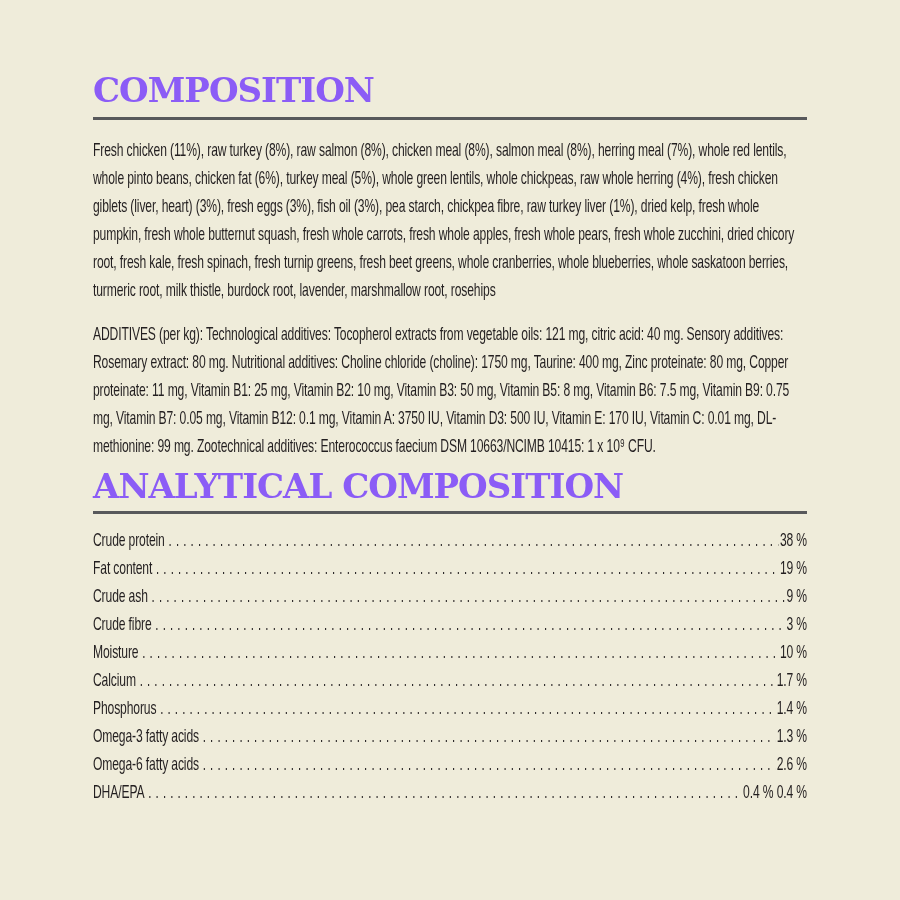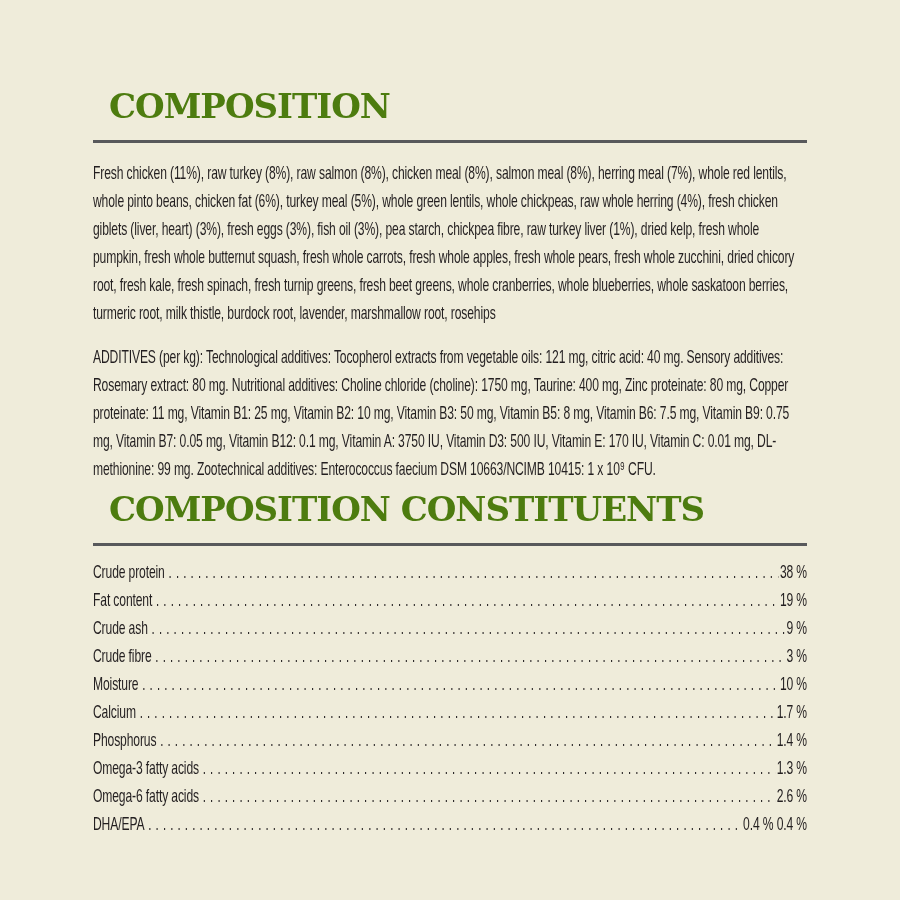--- a/index.html
+++ b/index.html
@@ -13,27 +13,27 @@
     height: 900px;
     background: #EFECDA;
     overflow: hidden;
     font-family: "Liberation Sans", sans-serif;
     color: #231F20;
   }
   .content {
     padding: 72px 93px 0 93px;
   }
   .section-title {
-    margin: 16px;
+    margin: 0;
     font-family: "DejaVu Serif", serif;
     font-weight: bold;
     font-size: 34px;
     line-height: 36px;
     letter-spacing: -1px;
-    color: #4d7c0f;
+    color: #8b5cf6;
   }
   .section-title.second {
     margin-top: 8px;
   }
   .rule {
     border: none;
     height: 3px;
     background: #58595B;
     margin: 9px 0 0 0;
   }
@@ -87,21 +87,21 @@
   <div class="content">
 
     <h1 class="section-title">COMPOSITION</h1>
     <hr class="rule">
 
     <div class="squeeze">
       <p class="body-text">Fresh chicken (11%), raw turkey (8%), raw salmon (8%), chicken meal (8%), salmon meal (8%), herring meal (7%), whole red lentils, whole pinto beans, chicken fat (6%), turkey meal (5%), whole green lentils, whole chickpeas, raw whole herring (4%), fresh chicken giblets (liver, heart) (3%), fresh eggs (3%), fish oil (3%), pea starch, chickpea fibre, raw turkey liver (1%), dried kelp, fresh whole pumpkin, fresh whole butternut squash, fresh whole carrots, fresh whole apples, fresh whole pears, fresh whole zucchini, dried chicory root, fresh kale, fresh spinach, fresh turnip greens, fresh beet greens, whole cranberries, whole blueberries, whole saskatoon berries, turmeric root, milk thistle, burdock root, lavender, marshmallow root, rosehips</p>
       <p class="body-text">ADDITIVES (per kg): Technological additives: Tocopherol extracts from vegetable oils: 121 mg, citric acid: 40 mg. Sensory additives: Rosemary extract: 80 mg. Nutritional additives: Choline chloride (choline): 1750 mg, Taurine: 400 mg, Zinc proteinate: 80 mg, Copper proteinate: 11 mg, Vitamin B1: 25 mg, Vitamin B2: 10 mg, Vitamin B3: 50 mg, Vitamin B5: 8 mg, Vitamin B6: 7.5 mg, Vitamin B9: 0.75 mg, Vitamin B7: 0.05 mg, Vitamin B12: 0.1 mg, Vitamin A: 3750 IU, Vitamin D3: 500 IU, Vitamin E: 170 IU, Vitamin C: 0.01 mg, DL-methionine: 99 mg. Zootechnical additives: Enterococcus faecium DSM 10663/NCIMB 10415: 1 x 10⁹ CFU.</p>
     </div>
 
-    <h1 class="section-title second">COMPOSITION CONSTITUENTS</h1>
+    <h1 class="section-title second">ANALYTICAL COMPOSITION</h1>
     <hr class="rule second">
 
     <div class="squeeze">
       <div class="analytical-table">
           <div class="table-row">
             <span class="row-label">Crude protein</span>
             <span class="leader-dots">................................................................................................................................................................................................................................................</span>
             <span class="row-value">38 %</span>
           </div>
           <div class="table-row">

